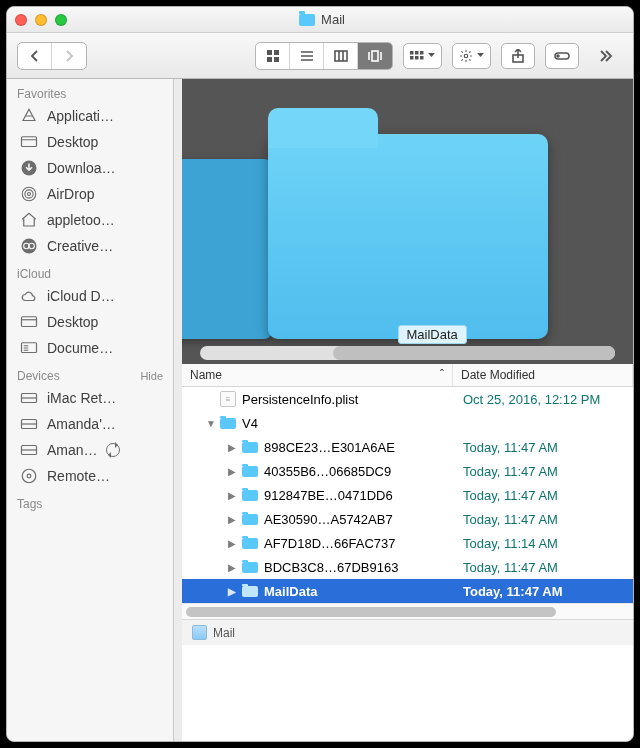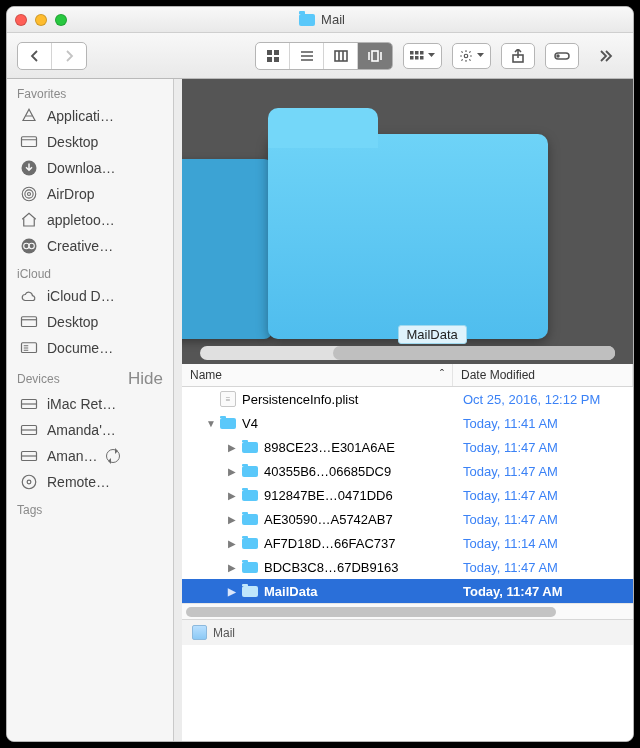--- a/index.html
+++ b/index.html
@@ -38,21 +38,21 @@
   .cover-label { position:absolute; bottom:20px; background:#dff3fc; border:1px solid #9fd9ef; padding:1px 8px; font-size:13px; border-radius:3px; color:#222; left:50%; transform:translateX(-10px);}
   .cover-scroll{position:absolute;bottom:4px;left:18px;right:18px;height:14px;background:#e0e0e0;border-radius:7px;}
   .cover-scroll .thumb{position:absolute;right:0;top:0;height:100%;width:68%;background:#bfbfbf;border-radius:7px;}
   .tblhead{ display:flex; font-size:12px; color:#333; border-bottom:1px solid #d6d6d6; background:#fafafa;}
   .tblhead .col{ padding:4px 8px; border-right:1px solid #e4e4e4;}
   .col-name{flex:1; display:flex; justify-content:space-between; align-items:flex-end;}
   .col-date{width:180px;}
   .rows{ overflow:hidden; font-size:13px;}
   .row{ display:flex; align-items:center; height:24px;}
   .row .rn{ flex:1; display:flex; align-items:center; padding-left:12px; gap:6px; overflow:hidden;}
-  .row .rd{ width:180px; padding-left:10px; color:#3b82f6; white-space:nowrap;}
+  .row .rd{ width:180px; padding-left:10px; color:#0f766e; white-space:nowrap;}
   .row .indent{ display:inline-block;}
   .row .tri{ width:8px; color:#7d7d7d; font-size:10px;}
   .row .fglyph{ width:16px; height:11px; background:#5ac8fa; border-radius:2px; position:relative; flex-shrink:0;}
   .row .fglyph:before{content:"";position:absolute;top:-2px;left:0;width:6px;height:2px;background:#5ac8fa;border-radius:1px 1px 0 0;}
   .row .plist{width:16px;height:16px;background:#fafafa;border:1px solid #c7c7c7;border-radius:2px;flex-shrink:0;display:flex;align-items:center;justify-content:center;font-size:8px;color:#9b9b9b;}
   .row.sel{ background:#2a6fd9; color:#fff;}
   .row.sel .rd{color:#fff; font-weight:600;}
   .row.sel .tri{color:#dbe7fb;}
   .row.sel .rn{font-weight:600;}
   .row.sel .fglyph{background:#bfe6fb;}
@@ -249,21 +249,21 @@
           <span class="icn">
             <svg width="18" height="14" viewBox="0 0 24 18" fill="none" stroke="currentColor" stroke-width="1.6">
               <rect x="2" y="2" width="20" height="13" rx="1.5"></rect>
               <path d="M5 6h6M5 9h6M5 12h6"></path>
             </svg>
           </span>
           <span class="lbl">Docume…</span>
         </div>
         <div class="sb-head">
           <span>Devices</span>
-          <span style="color:#8a8a8a;font-size:17px;">Hide</span>
+          <span style="color:#8a8a8a;font-size:11px;">Hide</span>
         </div>
         <div class="sb-item">
           <span class="icn">
             <svg width="18" height="14" viewBox="0 0 24 18" fill="none" stroke="currentColor" stroke-width="1.6">
               <rect x="2" y="3" width="20" height="12" rx="1.5"></rect>
               <path d="M2 9h20"></path>
             </svg>
           </span>
           <span class="lbl">iMac Ret…</span>
         </div>
@@ -330,21 +330,20 @@
             </div>
             <div class="rd">Oct 25, 2016, 12:12 PM</div>
           </div>
           <div class="row">
             <div class="rn">
               <span class="indent" style="width:6px"></span>
               <span class="tri">▼</span>
               <span class="fglyph"></span>
               <span>V4</span>
             </div>
-            <div class="rd">Today, 11:41 AM</div>
           </div>
           <div class="row">
             <div class="rn">
               <span class="indent" style="width:28px"></span>
               <span class="tri">▶</span>
               <span class="fglyph"></span>
               <span>898CE23…E301A6AE</span>
             </div>
             <div class="rd">Today, 11:47 AM</div>
           </div>

